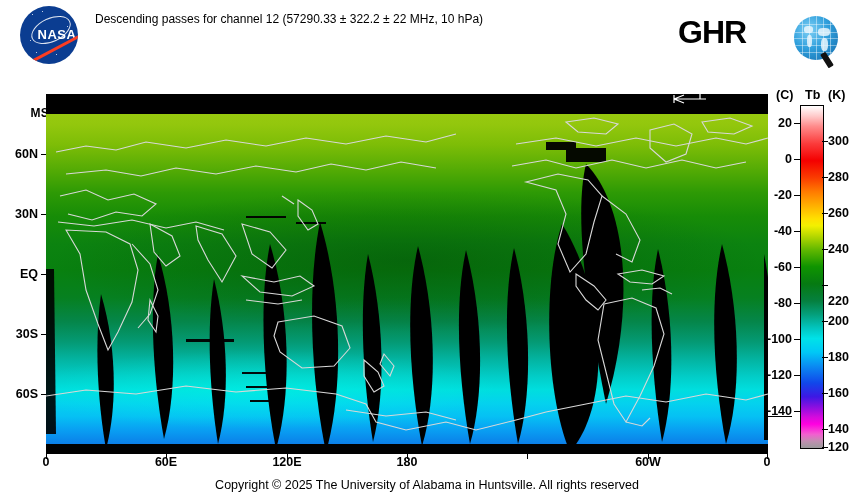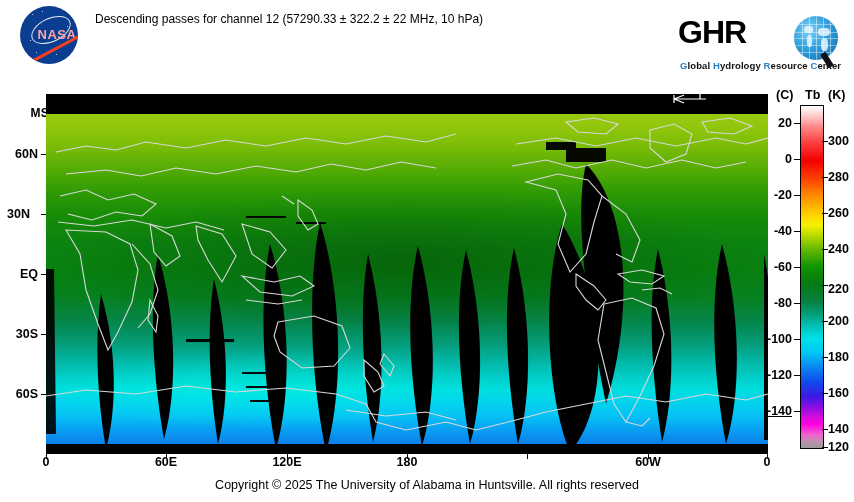--- a/index.html
+++ b/index.html
@@ -8,21 +8,21 @@
 
   
   #header{position:absolute;left:0;top:0;width:854px;height:90px;}
 
   #nasa-logo{position:absolute;left:12px;top:6px;width:72px;height:78px;}
   .nasa-ball{position:absolute;left:8px;top:0;width:58px;height:58px;border-radius:50%;
              background:#0b3d91;overflow:hidden;}
   .nasa-swoosh{position:absolute;left:2px;top:40px;width:72px;height:3px;background:#fc3d21;
                transform:rotate(-28deg);transform-origin:center;border-radius:2px;}
   .nasa-word{position:absolute;left:8px;top:21px;width:58px;text-align:center;
-             color:#fca5a5;font-size:13px;font-weight:bold;letter-spacing:0.5px;
+             color:#ffffff;font-size:13px;font-weight:bold;letter-spacing:0.5px;
              font-family:"Liberation Sans",sans-serif;}
   .nasa-orbit{position:absolute;left:10px;top:12px;width:40px;height:22px;
               border:1.5px solid #fff;border-radius:50%;transform:rotate(-25deg);opacity:.85;}
   .nasa-star{position:absolute;background:#fff;width:1px;height:1px;border-radius:50%;}
   .msfc{position:absolute;left:0;top:60px;width:72px;text-align:center;
         font-size:12px;font-weight:bold;letter-spacing:0.3px;margin-top:40px;}
 
   #title-block{position:absolute;left:95px;top:8px;}
   .t-line1{font-size:16px;font-weight:bold;line-height:22px;white-space:nowrap;}
   .t-line2,.t-line3{font-size:12px;line-height:22px;white-space:nowrap;}
@@ -167,23 +167,20 @@
       <div class="mer" style="left:15px;"></div>
       <div class="mer" style="left:22px;"></div>
       <div class="mer" style="left:29px;"></div>
       <div class="mer" style="left:36px;"></div>
       <div class="ghrc-land" style="left:10px;top:10px;width:9px;height:7px;border-radius:40%;"></div>
       <div class="ghrc-land" style="left:13px;top:19px;width:5px;height:12px;border-radius:40%;"></div>
       <div class="ghrc-land" style="left:24px;top:12px;width:12px;height:8px;border-radius:40%;"></div>
       <div class="ghrc-land" style="left:27px;top:22px;width:7px;height:13px;border-radius:40%;"></div>
     </div>
     <div class="ghrc-stem"></div>
-    <div class="ghrc-sub">
-      <span class="b">G</span><span class="k">lobal </span><span class="b">H</span><span class="k">ydrology </span><span class="b">R</span><span class="k">esource </span><span class="b">C</span><span class="k">enter</span>
-    </div>
   </div>
 </div>
 
 <div id="plot">
 
   <div id="map-inner">
     <div id="tempfield"></div>
     <div id="tempshade"></div>
     <div id="tempshade2"></div>
 
@@ -297,21 +294,21 @@
 </div>
 
 <div>
   <div class="ytickmark" style="left:41px;top:154px;"></div>
   <div class="ytickmark" style="left:41px;top:214px;"></div>
   <div class="ytickmark" style="left:41px;top:274px;"></div>
   <div class="ytickmark" style="left:41px;top:334px;"></div>
   <div class="ytickmark" style="left:41px;top:394px;"></div>
 
   <div class="ytick" style="left:0;top:154px;width:38px;">60N</div>
-  <div class="ytick" style="left:0;top:214px;width:30px;">30N</div>
+  <div class="ytick" style="left:0;top:214px;width:38px;">30N</div>
   <div class="ytick" style="left:0;top:274px;width:38px;">EQ</div>
   <div class="ytick" style="left:0;top:334px;width:38px;">30S</div>
   <div class="ytick" style="left:0;top:394px;width:38px;">60S</div>
 </div>
 
 <div>
   <div class="cb-head" style="left:776px;top:88px;">(C)</div>
   <div class="cb-head" style="left:805px;top:88px;">Tb</div>
   <div class="cb-head" style="left:828px;top:88px;">(K)</div>
 
@@ -320,21 +317,21 @@
 
     <div class="cb-tick-r" style="top:36px;"></div>
     <div class="cb-lbl-r" style="top:36px;">300</div>
     <div class="cb-tick-r" style="top:72px;"></div>
     <div class="cb-lbl-r" style="top:72px;">280</div>
     <div class="cb-tick-r" style="top:108px;"></div>
     <div class="cb-lbl-r" style="top:108px;">260</div>
     <div class="cb-tick-r" style="top:144px;"></div>
     <div class="cb-lbl-r" style="top:144px;">240</div>
     <div class="cb-tick-r" style="top:180px;"></div>
-    <div class="cb-lbl-r" style="top:184px;">220</div>
+    <div class="cb-lbl-r" style="top:196px;">220</div>
     <div class="cb-tick-r" style="top:216px;"></div>
     <div class="cb-lbl-r" style="top:216px;">200</div>
     <div class="cb-tick-r" style="top:252px;"></div>
     <div class="cb-lbl-r" style="top:252px;">180</div>
     <div class="cb-tick-r" style="top:288px;"></div>
     <div class="cb-lbl-r" style="top:288px;">160</div>
     <div class="cb-tick-r" style="top:324px;"></div>
     <div class="cb-lbl-r" style="top:324px;">140</div>
     <div class="cb-tick-r" style="top:342px;"></div>
     <div class="cb-lbl-r" style="top:342px;">120</div>

